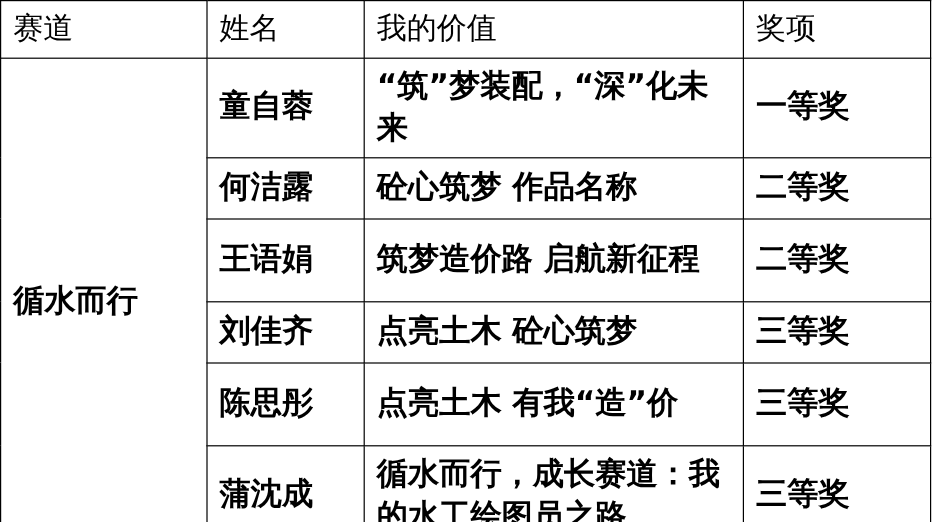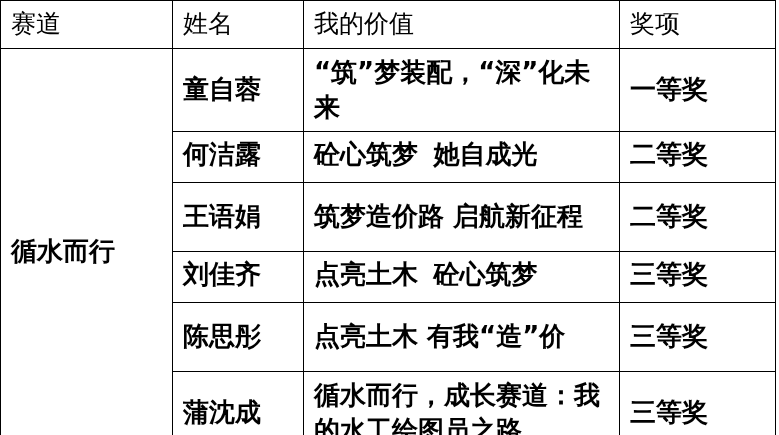--- a/index.html
+++ b/index.html
@@ -58,21 +58,21 @@
   }
   td.work-cell {
     text-align: left;
     font-weight: bold;
   }
   td.award-cell {
     text-align: center;
     font-weight: bold;
   }
   .r-tall td { height: 56px; }
-  .r-short td { height: 38px; font-family: Liberation Mono, monospace; }
+  .r-short td { height: 38px; }
 </style>
 </head>
 <body>
 
 <div class="table-wrap">
   <table class="award-table">
     <colgroup>
       <col class="col-track">
       <col class="col-name">
       <col class="col-work">
@@ -88,21 +88,21 @@
 
       <tr class="r-tall">
         <td class="track-cell" rowspan="6">循水而行</td>
         <td class="name-cell">童自蓉</td>
         <td class="work-cell">“筑”梦装配，“深”化未来</td>
         <td class="award-cell">一等奖</td>
       </tr>
 
       <tr class="r-short">
         <td class="name-cell">何洁露</td>
-        <td class="work-cell">砼心筑梦 她自成光</td>
+        <td class="work-cell">砼心筑梦 作品名称</td>
         <td class="award-cell">二等奖</td>
       </tr>
 
       <tr class="r-tall">
         <td class="name-cell">王语娟</td>
         <td class="work-cell">筑梦造价路 启航新征程</td>
         <td class="award-cell">二等奖</td>
       </tr>
 
       <tr class="r-short">

